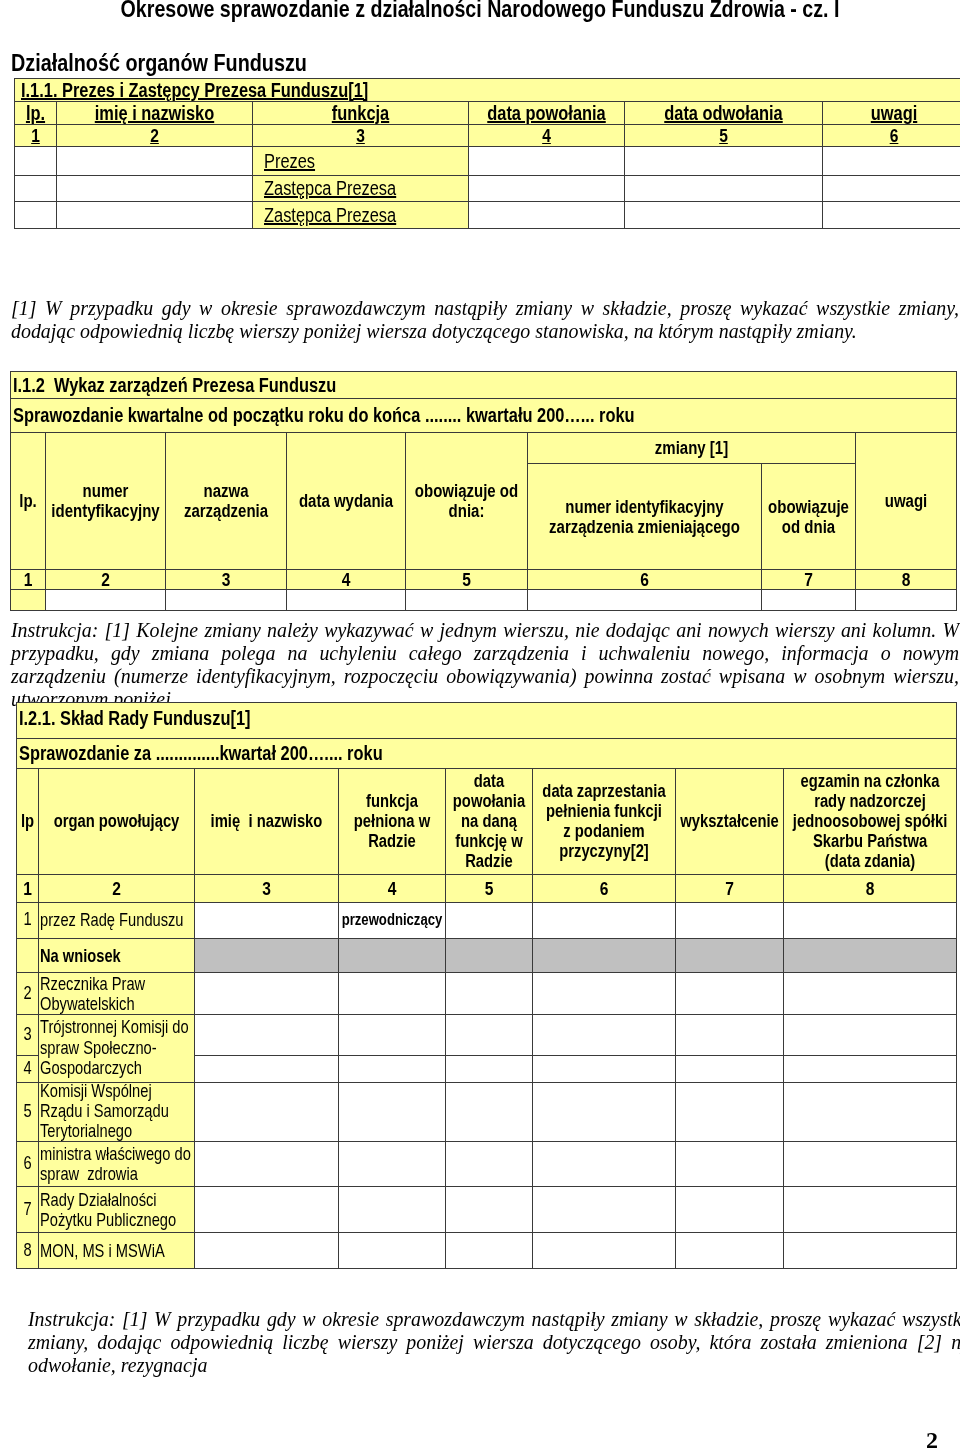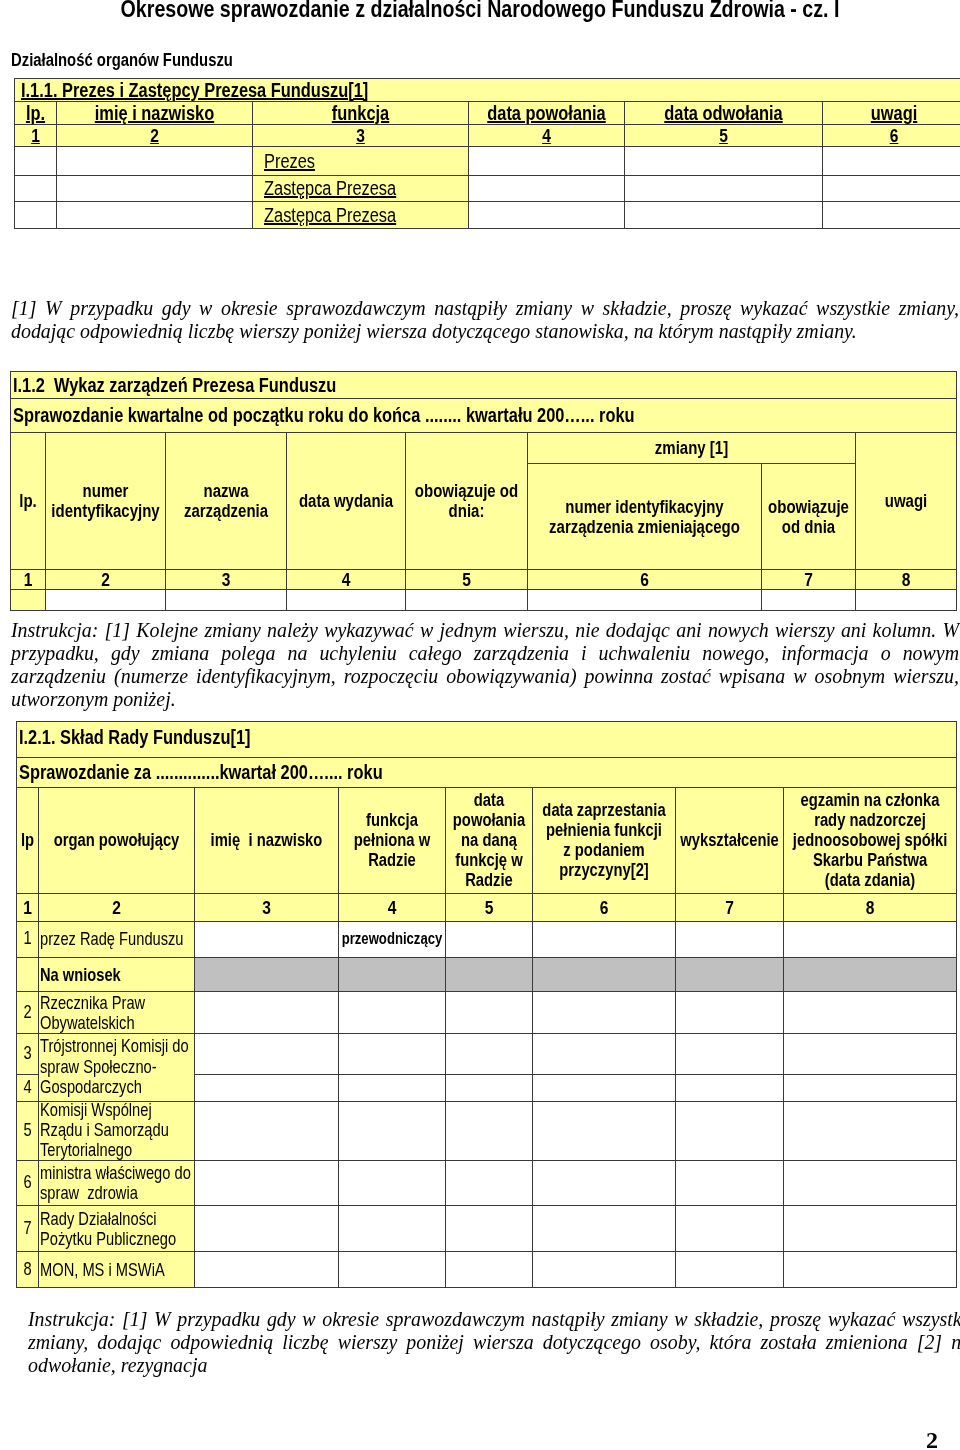--- a/index.html
+++ b/index.html
@@ -9,21 +9,21 @@
 
   
   .n{display:block;transform:scaleX(0.82);transform-origin:center;white-space:nowrap;line-height:1;margin-left:-30px;margin-right:-30px;}
   .nw{display:block;transform:scaleX(0.82);transform-origin:center;line-height:1.05;white-space:nowrap;margin-left:-30px;margin-right:-30px;}
   .nl{display:block;transform:scaleX(0.82);transform-origin:left;white-space:nowrap;line-height:1;}
 
   .doc-title .n{transform:scaleX(0.818);}
   .doc-title{position:absolute;left:0;top:-3px;width:960px;text-align:center;
              font-weight:bold;font-size:24px;line-height:24px;}
   .sec-heading .nl{transform:scaleX(0.825);}
-  .sec-heading{position:absolute;left:11px;top:51px;font-weight:bold;font-size:18px;line-height:24px;}
+  .sec-heading{position:absolute;left:11px;top:51px;font-weight:bold;font-size:24px;line-height:24px;}
 
   table.grid{border-collapse:collapse;position:absolute;table-layout:fixed;}
   table.grid td{border:1px solid #3a3a3a;background:#ffff9e;padding:0 2px;
       font-size:20px;font-weight:bold;text-align:center;vertical-align:middle;
       line-height:1;overflow:hidden;}
   table.grid td.white{background:#ffffff;}
   table.grid td.grey{background:#c0c0c0;}
   table.grid td.lt{text-align:left;padding-left:6px;}
   table.grid td.lt2{padding-left:2px;}
   table.grid td.up2 .nl{position:relative;top:-2px;}
@@ -241,21 +241,21 @@
       <td class="white"></td>
       <td class="white"></td>
       <td class="white"></td>
       <td class="white"></td>
     </tr>
   </tbody>
     </table>
 
   <div class="note" style="left:11px;top:619px;width:948px;">Instrukcja: [1] Kolejne zmiany należy wykazywać w jednym wierszu, nie dodając ani nowych wierszy ani kolumn. W przypadku, gdy zmiana polega na uchyleniu całego zarządzenia i uchwaleniu nowego, informacja o nowym zarządzeniu (numerze identyfikacyjnym, rozpoczęciu obowiązywania) powinna zostać wpisana w osobnym wierszu, utworzonym poniżej.</div>
 
-  <table class="grid" style="left:16px;top:721px;width:940px;">
+  <table class="grid" style="left:16px;top:702px;width:940px;">
     <colgroup>
       <col style="width:22px">
         <col style="width:156px">
         <col style="width:144px">
       <col style="width:107px">
         <col style="width:87px">
         <col style="width:143px">
       <col style="width:108px">
         <col style="width:173px">
     </colgroup>

